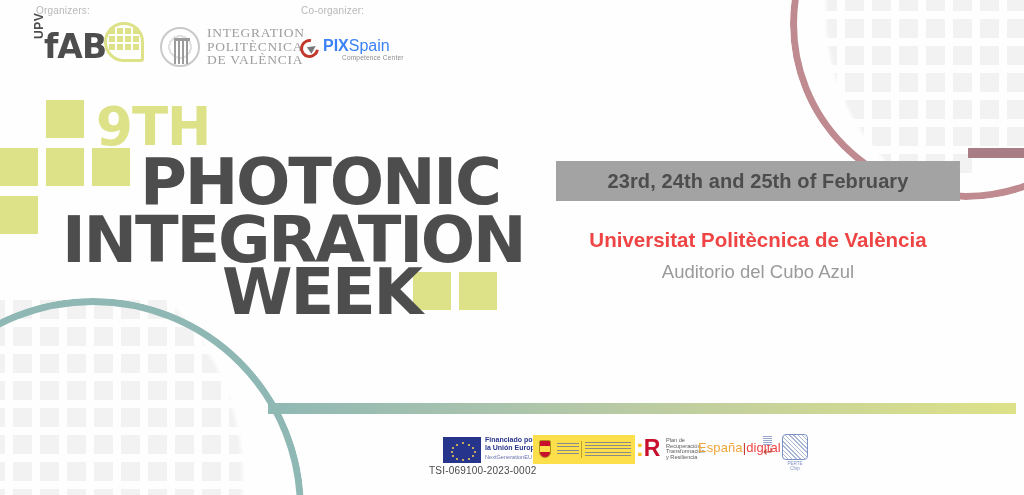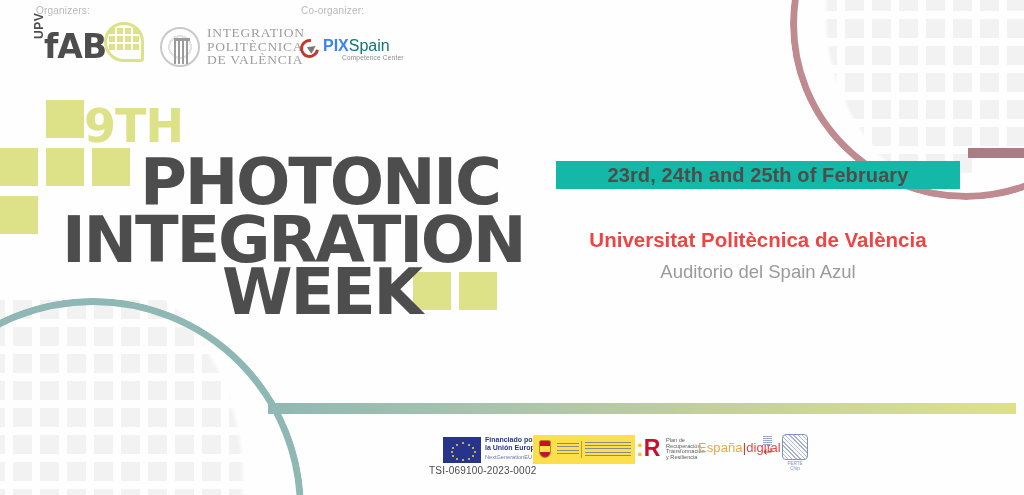--- a/index.html
+++ b/index.html
@@ -122,49 +122,50 @@
     border-radius:50%;
     border:3px solid #c0392b;
     border-right-color:transparent;
     transform:rotate(-35deg);
   }
   .pix-mark::after{
     content:""; position:absolute; left:5px; top:4px;
     border-left:8px solid #777; border-top:4px solid transparent; border-bottom:4px solid transparent;
   }
   .pix-word { position:absolute; left:23px; top:0; font-size:16px; font-weight:700; color:#5a5a5a; }
-  .pix-word span { color:#0f766e; font-weight:400; }
+  .pix-word span { color:#3b82f6; font-weight:400; }
   .pix-sub { position:absolute; left:42px; top:17px; font-size:6.5px; color:#8c8c8c; letter-spacing:.2px; }
 
   
   .title-squares { position:absolute; }
   .ts { position:absolute; background:#dde288; width:38px; height:38px; }
 
   .t9th {
     position:absolute; left:84px; top:100px;
-    font-size:46px; font-weight:700; color:#dde288;
+    font-size:53px; font-weight:700; color:#dde288;
     letter-spacing:-1px; line-height:53px;
     font-family:"DejaVu Sans", sans-serif;
+    padding-left:12px;
   }
   .tline {
     position:absolute;
     font-size:64px; font-weight:700; color:#4d4d4d;
     line-height:60px; letter-spacing:-2.2px;
     font-family:"DejaVu Sans", sans-serif;
     white-space:nowrap;
   }
   #title-photonic { left:140px; top:152px; }
   #title-integration { left:62px; top:210px; }
   #title-week { left:222px; top:262px; }
 
   
   .date-band {
     position:absolute; left:556px; top:161px;
-    width:404px; height:28px;
-    background:#14b8a6;
+    width:404px; height:40px;
+    background:#a3a3a3;
     display:flex; align-items:center; justify-content:center;
   }
   .date-band span {
     font-size:20px; font-weight:700; color:#4d4d4d; letter-spacing:.1px;
   }
   .venue-main {
     position:absolute; left:556px; top:228px; width:404px;
     text-align:center; font-size:20.5px; font-weight:700; color:#ef4444;
   }
   .venue-sub {
@@ -493,21 +494,21 @@
   <div class="t9th">9TH</div>
   <div class="tline" id="title-photonic">PHOTONIC</div>
   <div class="tline" id="title-integration">INTEGRATION</div>
   <div class="tline" id="title-week">WEEK</div>
 
   <div class="date-band">
     <span>23rd, 24th and 25th of February</span>
   </div>
   <div class="venue-main">Universitat Politècnica de València</div>
   <div class="venue-sub">
-    <div>Auditorio del Spain Azul</div>
+    <div>Auditorio del Cubo Azul</div>
   </div>
 
   <div class="footer">
 
     <div class="eu-box">
       <div class="eu-stars">
         <i style="left:18px;top:4px;"></i>
           <i style="left:24px;top:5.5px;"></i>
         <i style="left:28px;top:9px;"></i>
           <i style="left:29.5px;top:13px;"></i>

